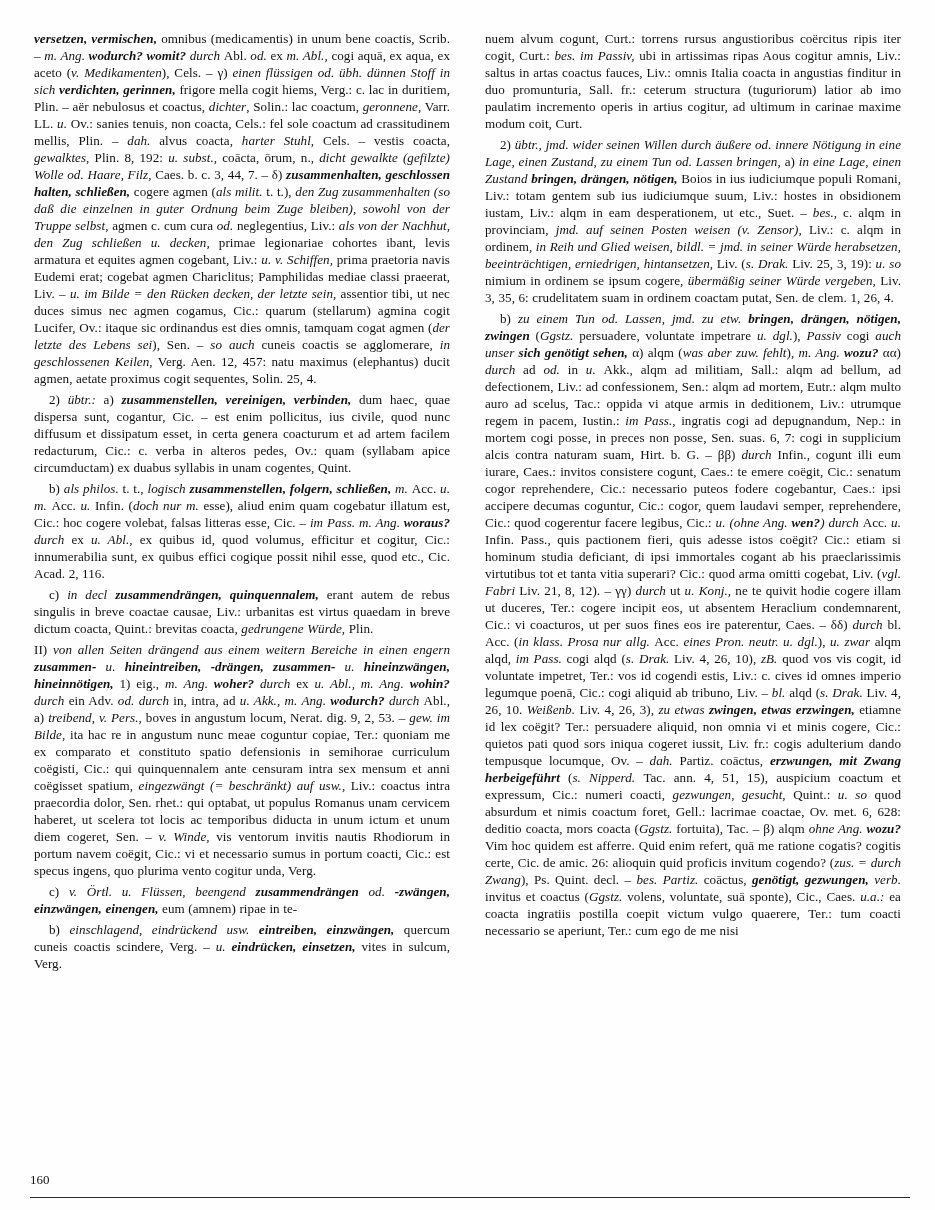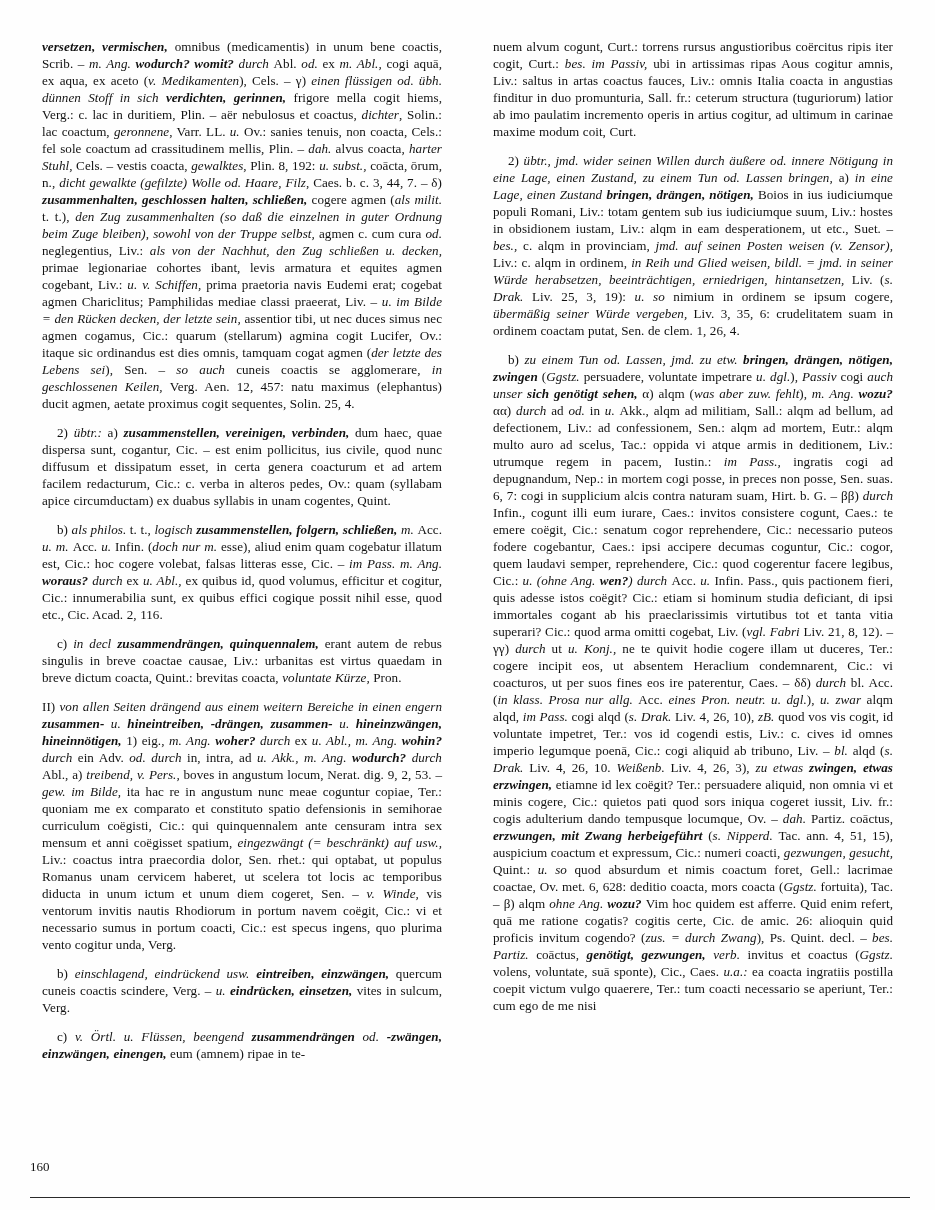--- a/index.html
+++ b/index.html
@@ -21,50 +21,50 @@
     gap: 27px;
   }
   .col {
     width: 424px;
     text-align: justify;
     font-size: 13.1px;
     line-height: 17px;
     letter-spacing: 0.05px;
     word-spacing: 0.2px;
   }
-  .para { margin: 12px; }
+  .para { margin: 4px; }
   .para.indent { text-indent: 15px; }
   .r-n { font-style: normal; font-weight: normal; }
   .r-i { font-style: italic; }
   .r-bi { font-style: italic; font-weight: bold; }
   .footer-pagenum {
     position: absolute;
-    left: 30px; bottom: 35px;
+    left: 30px; bottom: 22px;
     font-size: 13px;
   }
   .footer-rule {
     position: absolute;
     left: 30px; right: 25px; bottom: 12px;
     height: 1px;
     background: #2a2a2a;
   }
 </style>
 </head>
 <body>
 
 <div class="page">
   <div class="columns">
     <div class="col">
         <p class="para"><span class="r-bi">versetzen, vermischen, </span><span class="r-n">omnibus (medicamentis) in unum bene coactis, Scrib. – </span><span class="r-i">m. Ang. </span><span class="r-bi">wodurch? womit? </span><span class="r-i">durch </span><span class="r-n">Abl. </span><span class="r-i">od. </span><span class="r-n">ex </span><span class="r-i">m. Abl., </span><span class="r-n">cogi aquā, ex aqua, ex aceto (</span><span class="r-i">v. Medikamenten</span><span class="r-n">), Cels. – γ) </span><span class="r-i">einen flüssigen od. übh. dünnen Stoff in sich </span><span class="r-bi">verdichten, gerinnen, </span><span class="r-n">frigore mella cogit hiems, Verg.: c. lac in duritiem, Plin. – aër nebulosus et coactus, </span><span class="r-i">dichter</span><span class="r-n">, Solin.: lac coactum, </span><span class="r-i">geronnene</span><span class="r-n">, Varr. LL. </span><span class="r-i">u. </span><span class="r-n">Ov.: sanies tenuis, non coacta, Cels.: fel sole coactum ad crassitudinem mellis, Plin. – </span><span class="r-i">dah. </span><span class="r-n">alvus coacta, </span><span class="r-i">harter Stuhl</span><span class="r-n">, Cels. – vestis coacta, </span><span class="r-i">gewalktes</span><span class="r-n">, Plin. 8, 192: </span><span class="r-i">u. subst., </span><span class="r-n">coācta, ōrum, n., </span><span class="r-i">dicht gewalkte (gefilzte) Wolle od. Haare, Filz</span><span class="r-n">, Caes. b. c. 3, 44, 7. – δ) </span><span class="r-bi">zusammenhalten, geschlossen halten, schließen, </span><span class="r-n">cogere agmen (</span><span class="r-i">als milit. </span><span class="r-n">t. t.), </span><span class="r-i">den Zug zusammenhalten (so daß die einzelnen in guter Ordnung beim Zuge bleiben), sowohl von der Truppe selbst, </span><span class="r-n">agmen c. cum cura </span><span class="r-i">od. </span><span class="r-n">neglegentius, Liv.: </span><span class="r-i">als von der Nachhut, den Zug schließen u. decken, </span><span class="r-n">primae legionariae cohortes ibant, levis armatura et equites agmen cogebant, Liv.: </span><span class="r-i">u. v. Schiffen, </span><span class="r-n">prima praetoria navis Eudemi erat; cogebat agmen Chariclitus; Pamphilidas mediae classi praeerat, Liv. – </span><span class="r-i">u. im Bilde = den Rücken decken, der letzte sein, </span><span class="r-n">assentior tibi, ut nec duces simus nec agmen cogamus, Cic.: quarum (stellarum) agmina cogit Lucifer, Ov.: itaque sic ordinandus est dies omnis, tamquam cogat agmen (</span><span class="r-i">der letzte des Lebens sei</span><span class="r-n">), Sen. – </span><span class="r-i">so auch </span><span class="r-n">cuneis coactis se agglomerare, </span><span class="r-i">in geschlossenen Keilen, </span><span class="r-n">Verg. Aen. 12, 457: natu maximus (elephantus) ducit agmen, aetate proximus cogit sequentes, Solin. 25, 4.</span></p>
         <p class="para indent"><span class="r-n">2) </span><span class="r-i">übtr.: </span><span class="r-n">a) </span><span class="r-bi">zusammenstellen, vereinigen, verbinden, </span><span class="r-n">dum haec, quae dispersa sunt, cogantur, Cic. – est enim pollicitus, ius civile, quod nunc diffusum et dissipatum esset, in certa genera coacturum et ad artem facilem redacturum, Cic.: c. verba in alteros pedes, Ov.: quam (syllabam apice circumductam) ex duabus syllabis in unam cogentes, Quint.</span></p>
         <p class="para indent"><span class="r-n">b) </span><span class="r-i">als philos. </span><span class="r-n">t. t., </span><span class="r-i">logisch </span><span class="r-bi">zusammenstellen, folgern, schließen, </span><span class="r-i">m. </span><span class="r-n">Acc. </span><span class="r-i">u. m. </span><span class="r-n">Acc. </span><span class="r-i">u. </span><span class="r-n">Infin. (</span><span class="r-i">doch nur m. </span><span class="r-n">esse), aliud enim quam cogebatur illatum est, Cic.: hoc cogere volebat, falsas litteras esse, Cic. – </span><span class="r-i">im Pass. m. Ang. </span><span class="r-bi">woraus? </span><span class="r-i">durch </span><span class="r-n">ex </span><span class="r-i">u. Abl., </span><span class="r-n">ex quibus id, quod volumus, efficitur et cogitur, Cic.: innumerabilia sunt, ex quibus effici cogique possit nihil esse, quod etc., Cic. Acad. 2, 116.</span></p>
-        <p class="para indent"><span class="r-n">c) </span><span class="r-i">in decl </span><span class="r-bi">zusammendrängen, quinquennalem, </span><span class="r-n">erant autem de rebus singulis in breve coactae causae, Liv.: urbanitas est virtus quaedam in breve dictum coacta, Quint.: brevitas coacta, </span><span class="r-i">voluntate Kürze, </span><span class="r-n">Pron.</span></p>
+        <p class="para indent"><span class="r-n">c) </span><span class="r-i">in decl </span><span class="r-bi">zusammendrängen, quinquennalem, </span><span class="r-n">erant autem de rebus singulis in breve coactae causae, Liv.: urbanitas est virtus quaedam in breve dictum coacta, Quint.: brevitas coacta, </span><span class="r-i">gedrungene Würde, </span><span class="r-n">Plin.</span></p>
         <p class="para"><span class="r-n">II) </span><span class="r-i">von allen Seiten drängend aus einem weitern Bereiche in einen engern </span><span class="r-bi">zusammen- </span><span class="r-i">u. </span><span class="r-bi">hineintreiben, -drängen, zusammen- </span><span class="r-i">u. </span><span class="r-bi">hineinzwängen, hineinnötigen, </span><span class="r-n">1) eig., </span><span class="r-i">m. Ang. </span><span class="r-bi">woher? </span><span class="r-i">durch </span><span class="r-n">ex </span><span class="r-i">u. Abl., m. Ang. </span><span class="r-bi">wohin? </span><span class="r-i">durch </span><span class="r-n">ein Adv. </span><span class="r-i">od. durch </span><span class="r-n">in, intra, ad </span><span class="r-i">u. Akk., m. Ang. </span><span class="r-bi">wodurch? </span><span class="r-i">durch </span><span class="r-n">Abl., a) </span><span class="r-i">treibend, v. Pers., </span><span class="r-n">boves in angustum locum, Nerat. dig. 9, 2, 53. – </span><span class="r-i">gew. im Bilde, </span><span class="r-n">ita hac re in angustum nunc meae coguntur copiae, Ter.: quoniam me ex comparato et constituto spatio defensionis in semihorae curriculum coëgisti, Cic.: qui quinquennalem ante censuram intra sex mensum et anni coëgisset spatium, </span><span class="r-i">eingezwängt (= beschränkt) auf usw., </span><span class="r-n">Liv.: coactus intra praecordia dolor, Sen. rhet.: qui optabat, ut populus Romanus unam cervicem haberet, ut scelera tot locis ac temporibus diducta in unum ictum et unum diem cogeret, Sen. – </span><span class="r-i">v. Winde, </span><span class="r-n">vis ventorum invitis nautis Rhodiorum in portum navem coëgit, Cic.: vi et necessario sumus in portum coacti, Cic.: est specus ingens, quo plurima vento cogitur unda, Verg.</span></p>
+        <p class="para indent"><span class="r-n">c) </span><span class="r-i">v. Örtl. u. Flüssen, beengend </span><span class="r-bi">zusammendrängen </span><span class="r-i">od. </span><span class="r-bi">-zwängen, einzwängen, einengen, </span><span class="r-n">eum (amnem) ripae in te-</span></p>
         <p class="para indent"><span class="r-n">b) </span><span class="r-i">einschlagend, eindrückend usw. </span><span class="r-bi">eintreiben, einzwängen, </span><span class="r-n">quercum cuneis coactis scindere, Verg. – </span><span class="r-i">u. </span><span class="r-bi">eindrücken, einsetzen, </span><span class="r-n">vites in sulcum, Verg.</span></p>
-        <p class="para indent"><span class="r-n">c) </span><span class="r-i">v. Örtl. u. Flüssen, beengend </span><span class="r-bi">zusammendrängen </span><span class="r-i">od. </span><span class="r-bi">-zwängen, einzwängen, einengen, </span><span class="r-n">eum (amnem) ripae in te-</span></p>
       </div>
     <div class="col">
         <p class="para"><span class="r-n">nuem alvum cogunt, Curt.: torrens rursus angustioribus coërcitus ripis iter cogit, Curt.: </span><span class="r-i">bes. im Passiv, </span><span class="r-n">ubi in artissimas ripas Aous cogitur amnis, Liv.: saltus in artas coactus fauces, Liv.: omnis Italia coacta in angustias finditur in duo promunturia, Sall. fr.: ceterum structura (tuguriorum) latior ab imo paulatim incremento operis in artius cogitur, ad ultimum in carinae maxime modum coit, Curt.</span></p>
         <p class="para indent"><span class="r-n">2) </span><span class="r-i">übtr., jmd. wider seinen Willen durch äußere od. innere Nötigung in eine Lage, einen Zustand, zu einem Tun od. Lassen bringen, </span><span class="r-n">a) </span><span class="r-i">in eine Lage, einen Zustand </span><span class="r-bi">bringen, drängen, nötigen, </span><span class="r-n">Boios in ius iudiciumque populi Romani, Liv.: totam gentem sub ius iudiciumque suum, Liv.: hostes in obsidionem iustam, Liv.: alqm in eam desperationem, ut etc., Suet. – </span><span class="r-i">bes., </span><span class="r-n">c. alqm in provinciam, </span><span class="r-i">jmd. auf seinen Posten weisen (v. Zensor), </span><span class="r-n">Liv.: c. alqm in ordinem, </span><span class="r-i">in Reih und Glied weisen, bildl. = jmd. in seiner Würde herabsetzen, beeinträchtigen, erniedrigen, hintansetzen, </span><span class="r-n">Liv. (</span><span class="r-i">s. Drak. </span><span class="r-n">Liv. 25, 3, 19): </span><span class="r-i">u. so </span><span class="r-n">nimium in ordinem se ipsum cogere, </span><span class="r-i">übermäßig seiner Würde vergeben, </span><span class="r-n">Liv. 3, 35, 6: crudelitatem suam in ordinem coactam putat, Sen. de clem. 1, 26, 4.</span></p>
         <p class="para indent"><span class="r-n">b) </span><span class="r-i">zu einem Tun od. Lassen, jmd. zu etw. </span><span class="r-bi">bringen, drängen, nötigen, zwingen </span><span class="r-n">(</span><span class="r-i">Ggstz. </span><span class="r-n">persuadere, voluntate impetrare </span><span class="r-i">u. dgl.</span><span class="r-n">), </span><span class="r-i">Passiv </span><span class="r-n">cogi </span><span class="r-i">auch unser </span><span class="r-bi">sich genötigt sehen, </span><span class="r-n">α) alqm (</span><span class="r-i">was aber zuw. fehlt</span><span class="r-n">), </span><span class="r-i">m. Ang. </span><span class="r-bi">wozu? </span><span class="r-n">αα) </span><span class="r-i">durch </span><span class="r-n">ad </span><span class="r-i">od. </span><span class="r-n">in </span><span class="r-i">u. </span><span class="r-n">Akk., alqm ad militiam, Sall.: alqm ad bellum, ad defectionem, Liv.: ad confessionem, Sen.: alqm ad mortem, Eutr.: alqm multo auro ad scelus, Tac.: oppida vi atque armis in deditionem, Liv.: utrumque regem in pacem, Iustin.: </span><span class="r-i">im Pass., </span><span class="r-n">ingratis cogi ad depugnandum, Nep.: in mortem cogi posse, in preces non posse, Sen. suas. 6, 7: cogi in supplicium alcis contra naturam suam, Hirt. b. G. – ββ) </span><span class="r-i">durch </span><span class="r-n">Infin., cogunt illi eum iurare, Caes.: invitos consistere cogunt, Caes.: te emere coëgit, Cic.: senatum cogor reprehendere, Cic.: necessario puteos fodere cogebantur, Caes.: ipsi accipere decumas coguntur, Cic.: cogor, quem laudavi semper, reprehendere, Cic.: quod cogerentur facere legibus, Cic.: </span><span class="r-i">u. (ohne Ang. </span><span class="r-bi">wen?</span><span class="r-i">) durch </span><span class="r-n">Acc. </span><span class="r-i">u. </span><span class="r-n">Infin. Pass., quis pactionem fieri, quis adesse istos coëgit? Cic.: etiam si hominum studia deficiant, di ipsi immortales cogant ab his praeclarissimis virtutibus tot et tanta vitia superari? Cic.: quod arma omitti cogebat, Liv. (</span><span class="r-i">vgl. Fabri </span><span class="r-n">Liv. 21, 8, 12). – γγ) </span><span class="r-i">durch </span><span class="r-n">ut </span><span class="r-i">u. Konj., </span><span class="r-n">ne te quivit hodie cogere illam ut duceres, Ter.: cogere incipit eos, ut absentem Heraclium condemnarent, Cic.: vi coacturos, ut per suos fines eos ire paterentur, Caes. – δδ) </span><span class="r-i">durch </span><span class="r-n">bl. Acc. (</span><span class="r-i">in klass. Prosa nur allg. </span><span class="r-n">Acc. </span><span class="r-i">eines Pron. neutr. u. dgl.</span><span class="r-n">), </span><span class="r-i">u. zwar </span><span class="r-n">alqm alqd, </span><span class="r-i">im Pass. </span><span class="r-n">cogi alqd (</span><span class="r-i">s. Drak. </span><span class="r-n">Liv. 4, 26, 10), </span><span class="r-i">zB. </span><span class="r-n">quod vos vis cogit, id voluntate impetret, Ter.: vos id cogendi estis, Liv.: c. cives id omnes imperio legumque poenā, Cic.: cogi aliquid ab tribuno, Liv. – </span><span class="r-i">bl. </span><span class="r-n">alqd (</span><span class="r-i">s. Drak. </span><span class="r-n">Liv. 4, 26, 10. </span><span class="r-i">Weißenb. </span><span class="r-n">Liv. 4, 26, 3), </span><span class="r-i">zu etwas </span><span class="r-bi">zwingen, etwas erzwingen, </span><span class="r-n">etiamne id lex coëgit? Ter.: persuadere aliquid, non omnia vi et minis cogere, Cic.: quietos pati quod sors iniqua cogeret iussit, Liv. fr.: cogis adulterium dando tempusque locumque, Ov. – </span><span class="r-i">dah. </span><span class="r-n">Partiz. coāctus, </span><span class="r-bi">erzwungen, mit Zwang herbeigeführt </span><span class="r-n">(</span><span class="r-i">s. Nipperd. </span><span class="r-n">Tac. ann. 4, 51, 15), auspicium coactum et expressum, Cic.: numeri coacti, </span><span class="r-i">gezwungen, gesucht, </span><span class="r-n">Quint.: </span><span class="r-i">u. so </span><span class="r-n">quod absurdum et nimis coactum foret, Gell.: lacrimae coactae, Ov. met. 6, 628: deditio coacta, mors coacta (</span><span class="r-i">Ggstz. </span><span class="r-n">fortuita), Tac. – β) alqm </span><span class="r-i">ohne Ang. </span><span class="r-bi">wozu? </span><span class="r-n">Vim hoc quidem est afferre. Quid enim refert, quā me ratione cogatis? cogitis certe, Cic. de amic. 26: alioquin quid proficis invitum cogendo? (</span><span class="r-i">zus. = durch Zwang</span><span class="r-n">), Ps. Quint. decl. – </span><span class="r-i">bes. Partiz. </span><span class="r-n">coāctus, </span><span class="r-bi">genötigt, gezwungen, </span><span class="r-i">verb. </span><span class="r-n">invitus et coactus (</span><span class="r-i">Ggstz. </span><span class="r-n">volens, voluntate, suā sponte), Cic., Caes. </span><span class="r-i">u.a.: </span><span class="r-n">ea coacta ingratiis postilla coepit victum vulgo quaerere, Ter.: tum coacti necessario se aperiunt, Ter.: cum ego de me nisi</span></p>
       </div>
   </div>
   <div class="footer-pagenum">160</div>
   <div class="footer-rule"></div>
 </div>

